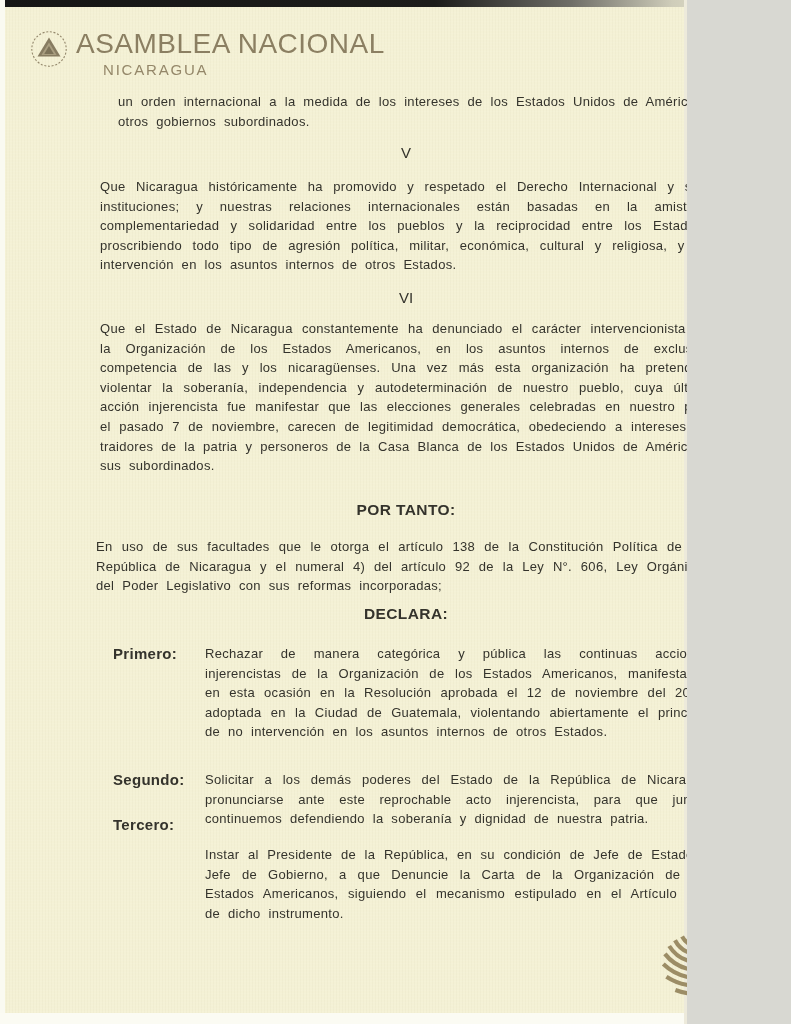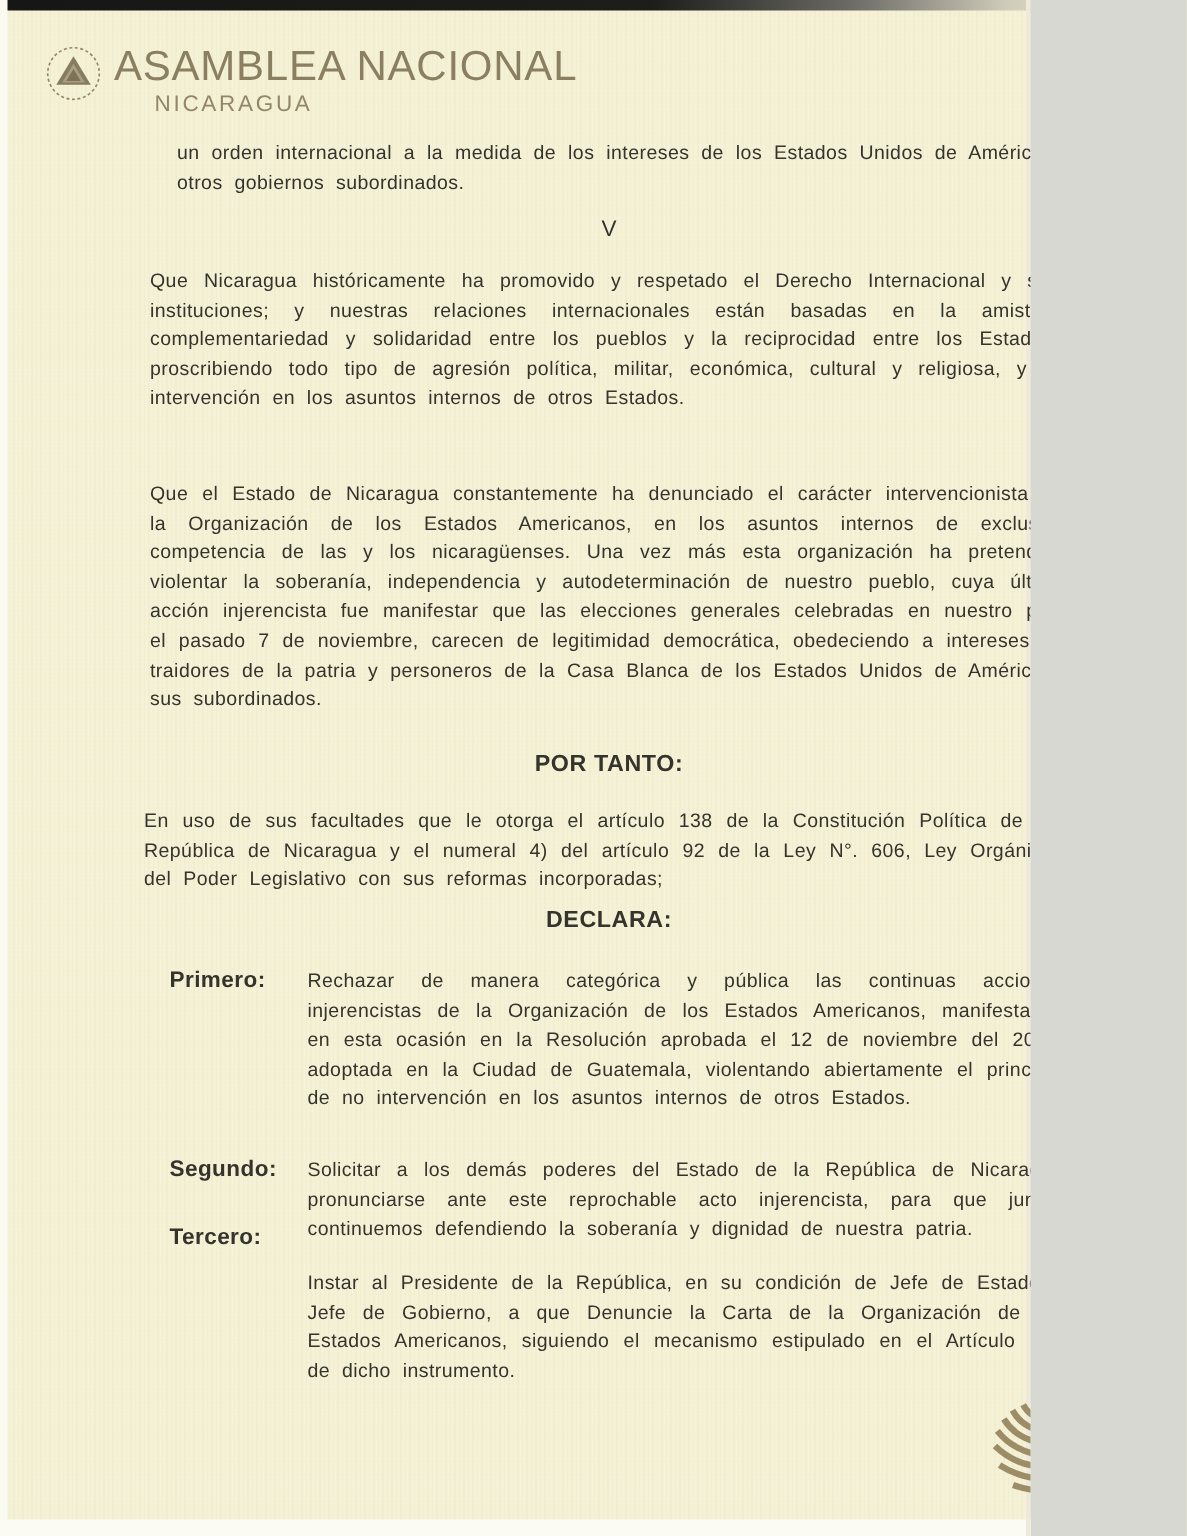--- a/index.html
+++ b/index.html
@@ -67,20 +67,21 @@
     </svg>
   </div>
   <div class="abs org-name">ASAMBLEA NACIONAL</div>
   <div class="abs org-country">NICARAGUA</div>
 
   <div class="abs para p0">un orden internacional a la medida de los intereses de los Estados Unidos de América y otros gobiernos subordinados.</div>
 
   <div class="abs numeral nV">V</div>
   <div class="abs para pV">Que Nicaragua históricamente ha promovido y respetado el Derecho Internacional y sus instituciones; y nuestras relaciones internacionales están basadas en la amistad, complementariedad y solidaridad entre los pueblos y la reciprocidad entre los Estados, proscribiendo todo tipo de agresión política, militar, económica, cultural y religiosa, y la intervención en los asuntos internos de otros Estados.</div>
 
+  <div class="abs numeral nVI">VI</div>
   <div class="abs para pVI">Que el Estado de Nicaragua constantemente ha denunciado el carácter intervencionista de la Organización de los Estados Americanos, en los asuntos internos de exclusiva competencia de las y los nicaragüenses. Una vez más esta organización ha pretendido violentar la soberanía, independencia y autodeterminación de nuestro pueblo, cuya última acción injerencista fue manifestar que las elecciones generales celebradas en nuestro país el pasado 7 de noviembre, carecen de legitimidad democrática, obedeciendo a intereses de traidores de la patria y personeros de la Casa Blanca de los Estados Unidos de América y sus subordinados.</div>
 
   <div class="abs heading hPT">POR TANTO:</div>
   <div class="abs para pFac">En uso de sus facultades que le otorga el artículo 138 de la Constitución Política de la República de Nicaragua y el numeral 4) del artículo 92 de la Ley N°. 606, Ley Orgánica del Poder Legislativo con sus reformas incorporadas;</div>
 
   <div class="abs heading hDec">DECLARA:</div>
 
   <div class="abs para item-label lbl1">Primero:</div>
   <div class="abs para item-text txt1">Rechazar de manera categórica y pública las continuas acciones injerencistas de la Organización de los Estados Americanos, manifestadas en esta ocasión en la Resolución aprobada el 12 de noviembre del 2021, adoptada en la Ciudad de Guatemala, violentando abiertamente el principio de no intervención en los asuntos internos de otros Estados.</div>
 

